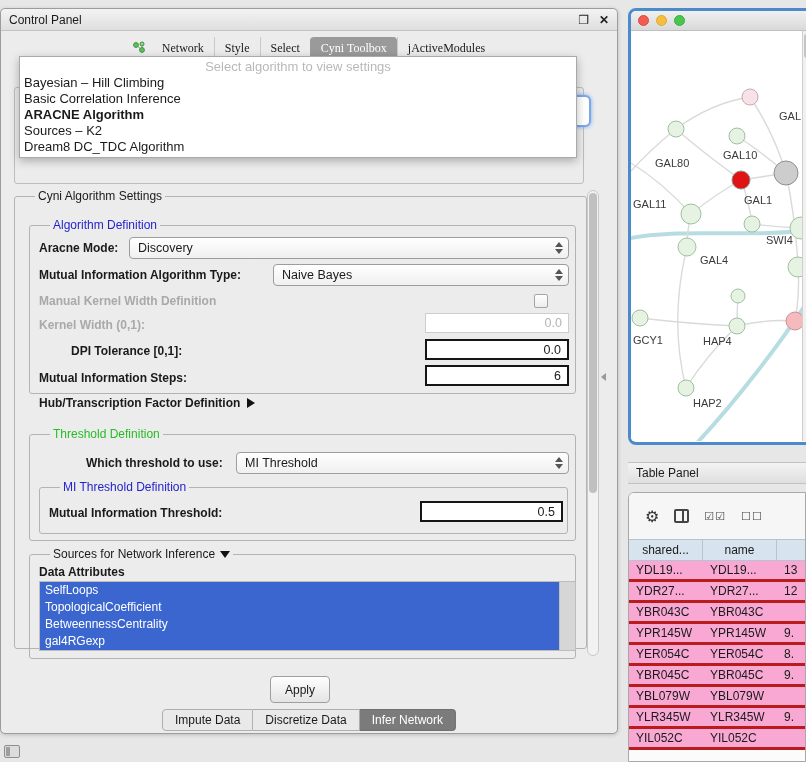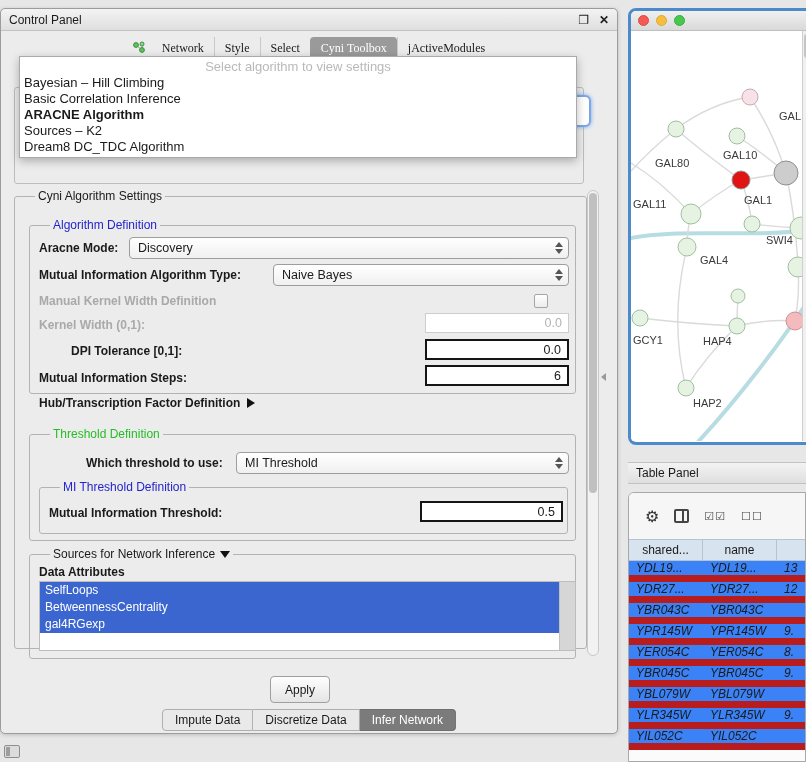--- a/index.html
+++ b/index.html
@@ -87,21 +87,21 @@
              border-top:1px solid #c2c2c2;border-bottom:1px solid #c2c2c2;display:flex;align-items:center;padding-left:8px;}
   .tp-body{left:628px;top:492px;width:178px;height:270px;background:#fbfbfb;border:1px solid #a8a8a8;
            border-radius:6px 0 0 0;overflow:hidden;}
   .tp-toolbar{height:46px;display:flex;align-items:center;gap:15px;padding-left:16px;background:#f6f6f6;}
   .tp-icon{font-size:16px;color:#333;}
   .col-icon{width:15px;height:14px;border:2px solid #444;border-radius:2px;position:relative;}
   .col-icon:before{content:"";position:absolute;left:50%;top:0;bottom:0;width:2px;background:#444;}
   .pair{font-size:11px;letter-spacing:1px;color:#444;white-space:nowrap;}
   .tp-table-head{display:flex;height:22px;background:#d7e3ef;border-top:1px solid #b6c4d2;border-bottom:1px solid #b6c4d2;}
   .th{border-right:1px solid #b6c4d2;display:flex;align-items:center;justify-content:center;font-size:12px;flex:none;}
-  .tr{display:flex;height:21px;background:#3b82f6;border-bottom:7px solid #b91c1c;font-style:italic;}
+  .tr{display:flex;height:21px;background:#f9a8d4;border-bottom:3px solid #b91c1c;}
   .td{display:flex;align-items:center;padding-left:7px;font-size:12px;white-space:nowrap;overflow:hidden;flex:none;}
 
   .mini-icon{left:4px;top:745px;width:16px;height:13px;border:1px solid #8e8e8e;border-radius:2px;background:#dcdcdc;}
   .mini-icon:before{content:"";position:absolute;left:1px;top:1px;bottom:1px;width:4px;background:#9e9e9e;}
 </style>
 </head>
 <body>
 
 <div class="abs cp-window">
 
@@ -218,20 +218,21 @@
     <fieldset class="fs" style="left:18px;top:363px;width:547px;height:112px;">
       <legend class="lg">
         <span>Sources for Network Inference</span><span class="tri-down"></span>
       </legend>
     </fieldset>
 
     <div class="lbl" style="left:28px;top:381px;">Data Attributes</div>
 
     <div class="attr-list" style="left:28px;top:397px;width:537px;height:70px;" id="attr-list">
       <div class="attr-item">SelfLoops</div>
+        <div class="attr-item">TopologicalCoefficient</div>
         <div class="attr-item">BetweennessCentrality</div>
         <div class="attr-item">gal4RGexp</div>
         <div class="attr-scroll"></div>
     </div>
 
     <div class="vscroll" style="left:576px;top:6px;height:466px;">
       <div class="vthumb" style="top:2px;height:300px;"></div>
     </div>
   </div>
 

